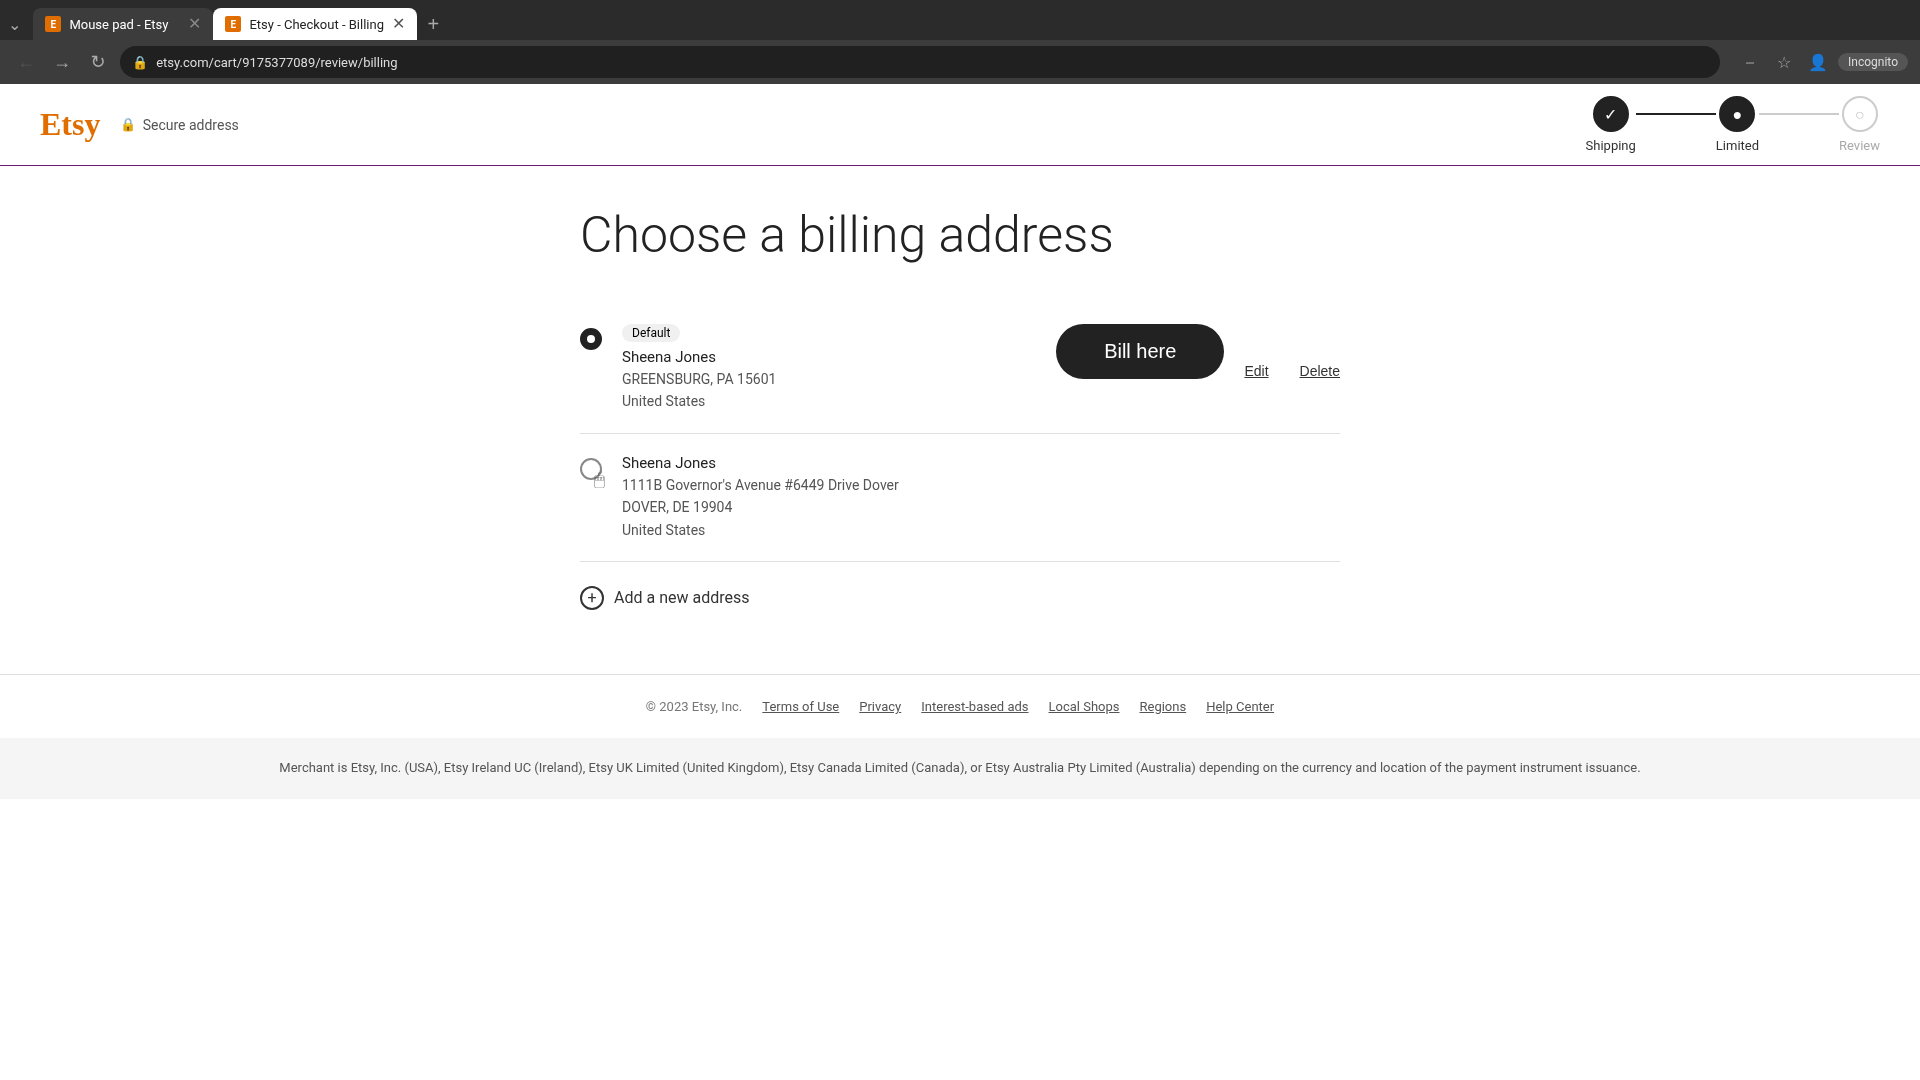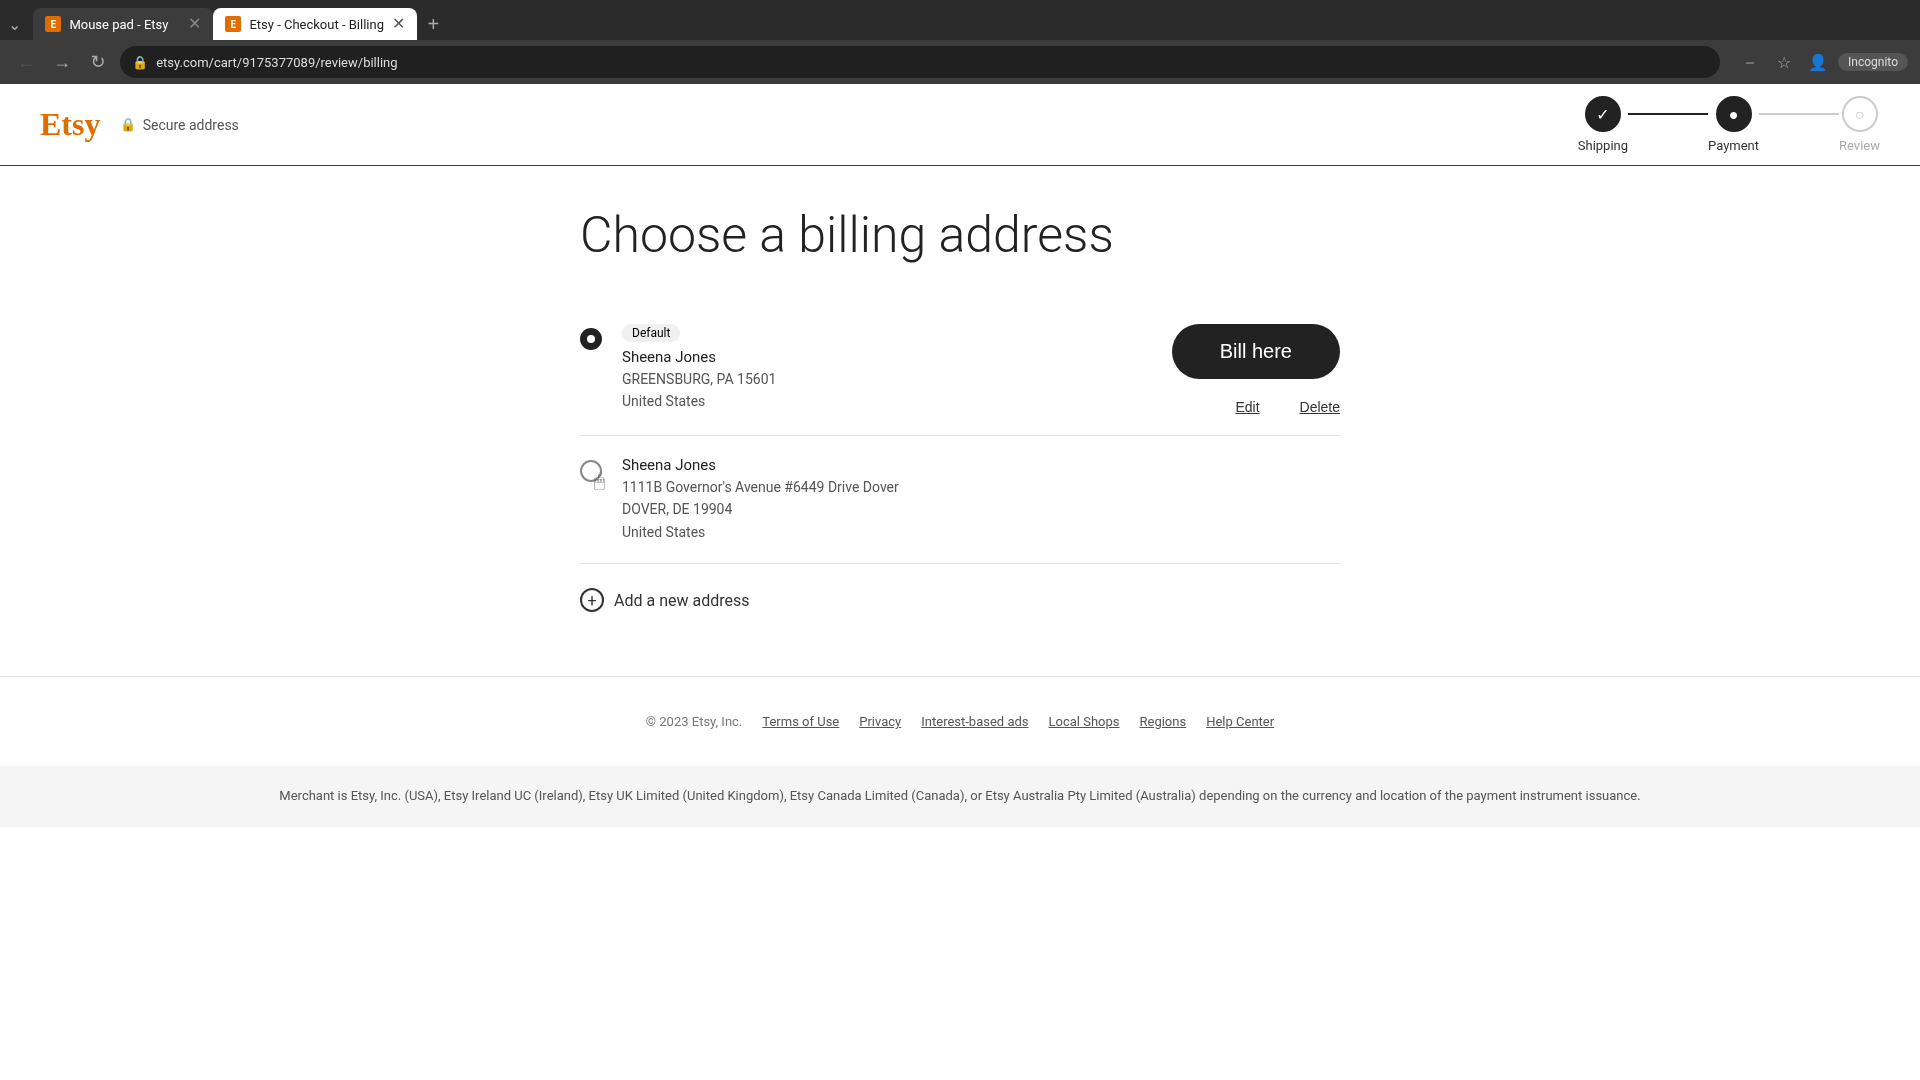--- a/index.html
+++ b/index.html
@@ -55,31 +55,31 @@
     .address-card { display: flex; align-items: flex-start; padding: 20px 0; border-bottom: 1px solid #e0e0e0; gap: 20px; }
     .radio-col { padding-top: 4px; }
     .radio-btn { width: 22px; height: 22px; border-radius: 50%; border: 2px solid #222; display: flex; align-items: center; justify-content: center; cursor: pointer; flex-shrink: 0; }
     .radio-btn.selected { background: #222; border-color: #222; }
     .radio-inner { width: 8px; height: 8px; border-radius: 50%; background: #fff; }
     .radio-btn.unselected { background: #fff; border-color: #888; }
     .address-info { flex: 1; }
     .default-badge { background: #f0f0f0; color: #000000; font-size: 12px; padding: 2px 10px; border-radius: 12px; display: inline-block; margin-bottom: 6px; }
     .address-name { font-size: 15px; color: #222; margin-bottom: 2px; }
     .address-line { font-size: 14px; color: #555; line-height: 1.6; }
-    .address-actions { display: flex; flex-direction: column; align-items: flex-end; gap: 20px; }
+    .address-actions { display: flex; flex-direction: row; align-items: flex-end; gap: 20px; }
     .bill-here-btn { background: #222; color: #fff; border: none; border-radius: 40px; padding: 16px 48px; font-size: 20px; cursor: pointer; white-space: nowrap; }
-    .action-links { display: flex; gap: 40px; }
+    .action-links { display: flex; gap: 31px; }
     .action-link { background: none; border: none; color: #333; font-size: 14px; cursor: pointer; text-decoration: underline; }
 
     
     .add-address { display: flex; align-items: center; gap: 10px; padding: 24px 0; color: #333; font-size: 16px; cursor: pointer; }
     .plus-icon { width: 24px; height: 24px; border-radius: 50%; border: 2px solid #333; display: flex; align-items: center; justify-content: center; font-size: 16px; color: #333; }
 
     
-    .page-footer { border-top: 1px solid #e0e0e0; padding: 37px 40px; text-align: center; }
+    .page-footer { border-top: 1px solid #e0e0e0; padding: 24px 40px; text-align: center; }
     .footer-links { display: flex; align-items: center; justify-content: center; gap: 20px; color: #555; font-size: 13px; flex-wrap: wrap; }
     .footer-link { color: #555; text-decoration: underline; cursor: pointer; }
     .footer-copyright { color: #777; }
 
     .footer-merchant { background: #f5f5f5; padding: 20px 40px; text-align: center; color: #555; font-size: 13px; line-height: 1.6; }
   </style>
 </head>
 <body>
 
 <div class="browser-chrome">
@@ -132,21 +132,21 @@
     <nav class="checkout-progress">
 
       <div class="progress-step">
         <div class="progress-circle completed">✓</div>
         <span class="step-label">Shipping</span>
       </div>
       <div class="progress-line"></div>
 
       <div class="progress-step">
         <div class="progress-circle active">●</div>
-        <span class="step-label">Payment</span>
+        <span class="step-label">Limited</span>
       </div>
       <div class="progress-line inactive"></div>
 
       <div class="progress-step">
         <div class="progress-circle inactive">○</div>
         <span class="step-label inactive">Review</span>
       </div>
     </nav>
   </header>
 

